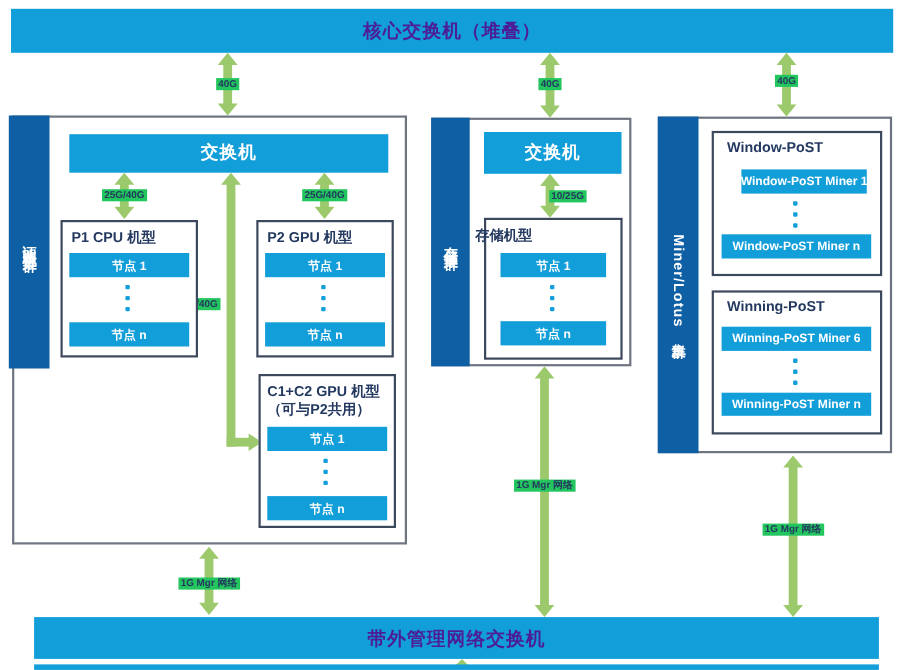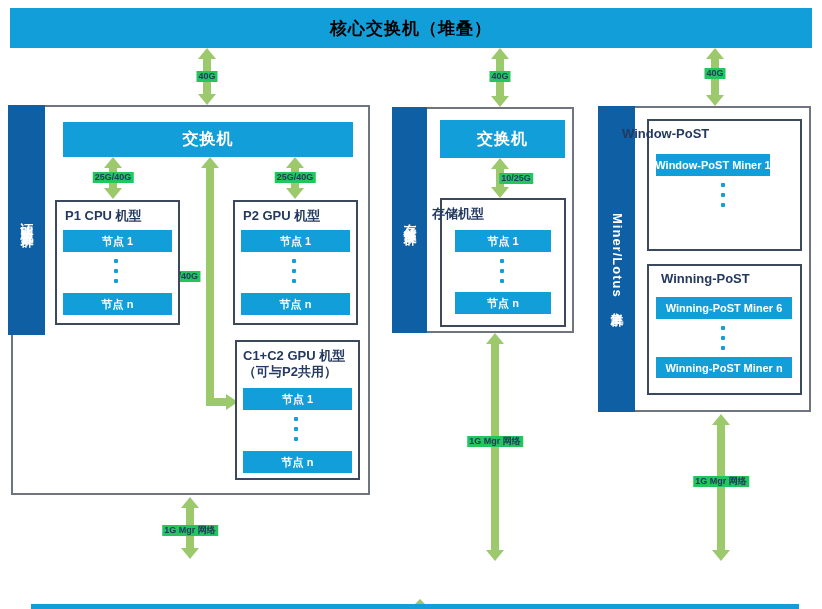--- a/index.html
+++ b/index.html
@@ -7,21 +7,21 @@
     --dblue:#0f5fa5;
     --green:#9cc96c;
     --navy:#23395f;
     --bout:#6e7480;
     --bin:#3c485c;
   }
   html,body{margin:0;padding:0;background:#fff;}
   body{font-family:"Liberation Sans",sans-serif;}
   .canvas{position:relative;width:822px;height:609px;background:#fff;overflow:hidden;}
 
-  .hbar{position:absolute;background:var(--blue);color:#000000;display:flex;align-items:center;justify-content:center;font-weight:bold;font-size:17px;letter-spacing:1px;}
+  .hbar{position:absolute;background:var(--blue);color:#4c1d95;display:flex;align-items:center;justify-content:center;font-weight:bold;font-size:17px;letter-spacing:1px;}
 
   .cluster{position:absolute;border:2px solid var(--bout);background:#fff;box-sizing:border-box;}
   .vside{position:absolute;background:var(--dblue);color:#fff;font-weight:bold;font-size:13px;
          writing-mode:vertical-rl;text-orientation:mixed;letter-spacing:3px;
          display:flex;align-items:center;justify-content:center;}
 
   .swbar{position:absolute;background:var(--blue);color:#fff;display:flex;align-items:center;justify-content:center;font-weight:bold;font-size:16px;letter-spacing:1px;}
 
   .tbox{position:absolute;border:2px solid var(--bin);background:#fff;box-sizing:border-box;}
   .ttitle{position:absolute;color:var(--navy);font-weight:bold;font-size:13px;white-space:nowrap;}
@@ -166,42 +166,46 @@
       <i class="hu"></i>
       <i class="sh"></i>
       <i class="hd"></i>
     </div>
   <span class="lbl" style="left:495px;top:436px;">1G Mgr 网络</span>
 
   <div class="cluster" style="left:598px;top:106px;width:213px;height:306px;"></div>
   <div class="vside" style="left:598px;top:106px;width:37px;height:306px;letter-spacing:1px;">Miner/Lotus 集群</div>
 
   <div class="tbox" style="left:647px;top:119px;width:155px;height:132px;"></div>
-  <span class="ttitle" style="left:622px;top:126px;">Window-PoST</span>
-  <div class="nodebar" style="left:656px;top:154px;width:114px;height:22px;">Window-PoST Miner 1</div>
+  <span class="ttitle" style="left:661px;top:126px;">Window-PoST</span>
+  <div class="nodebar" style="left:674px;top:154px;width:114px;height:22px;">Window-PoST Miner 1</div>
   <div class="dots" style="left:721px;top:183px;">
       <i></i>
       <i></i>
       <i></i>
     </div>
+  <div class="nodebar" style="left:656px;top:213px;width:136px;height:22px;">Window-PoST Miner n</div>
 
   <div class="tbox" style="left:647px;top:264px;width:155px;height:131px;"></div>
   <span class="ttitle" style="left:661px;top:271px;">Winning-PoST</span>
   <div class="nodebar" style="left:656px;top:297px;width:136px;height:22px;">Winning-PoST Miner 6</div>
   <div class="dots" style="left:721px;top:326px;">
       <i></i>
       <i></i>
       <i></i>
     </div>
   <div class="nodebar" style="left:656px;top:357px;width:136px;height:21px;">Winning-PoST Miner n</div>
 
   <div class="av" style="left:712px;top:414px;height:147px;">
       <i class="hu"></i>
       <i class="sh"></i>
       <i class="hd"></i>
     </div>
   <span class="lbl" style="left:721px;top:476px;">1G Mgr 网络</span>
 
+  <div class="hbar" style="left:31px;top:561px;width:768px;height:38px;">
+    <span>带外管理网络交换机</span>
+  </div>
 
   <span class="head-up" style="left:414px;top:599px;border-left-width:6px;border-right-width:6px;border-bottom-width:6px;"></span>
   <div class="hbar" style="left:31px;top:604px;width:768px;height:5px;"></div>
 
 </div>
 
 </body></html>

